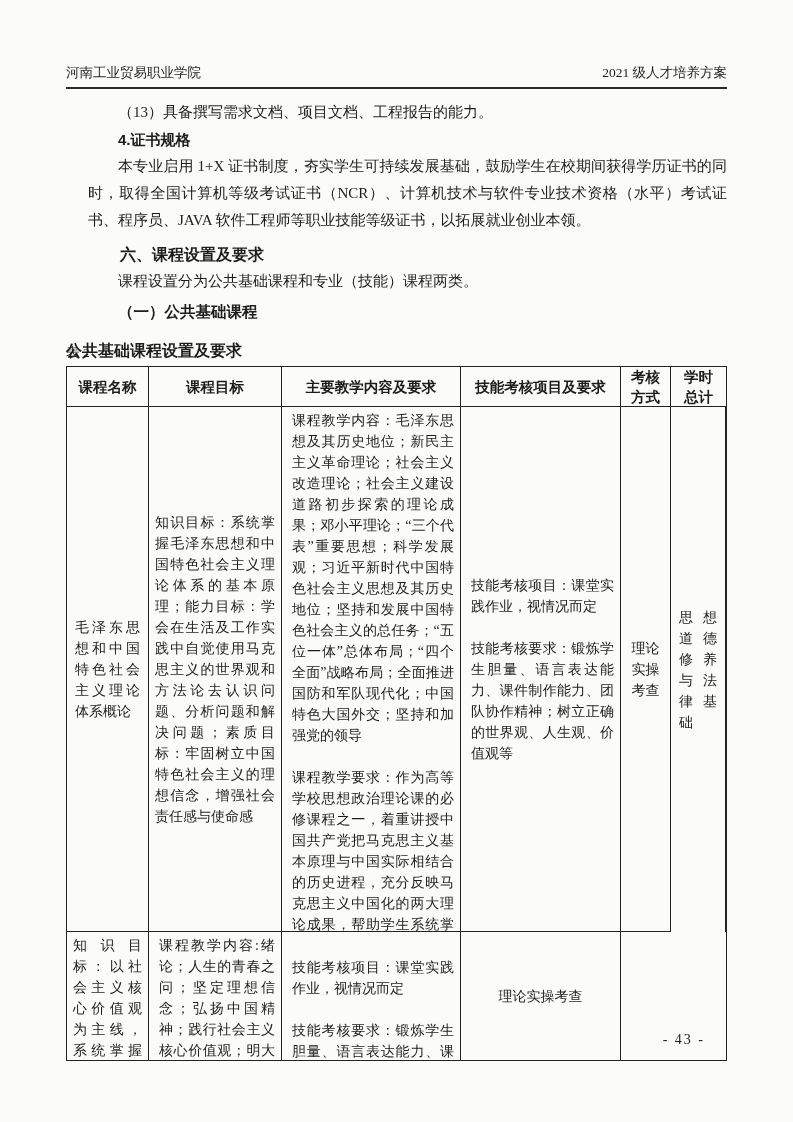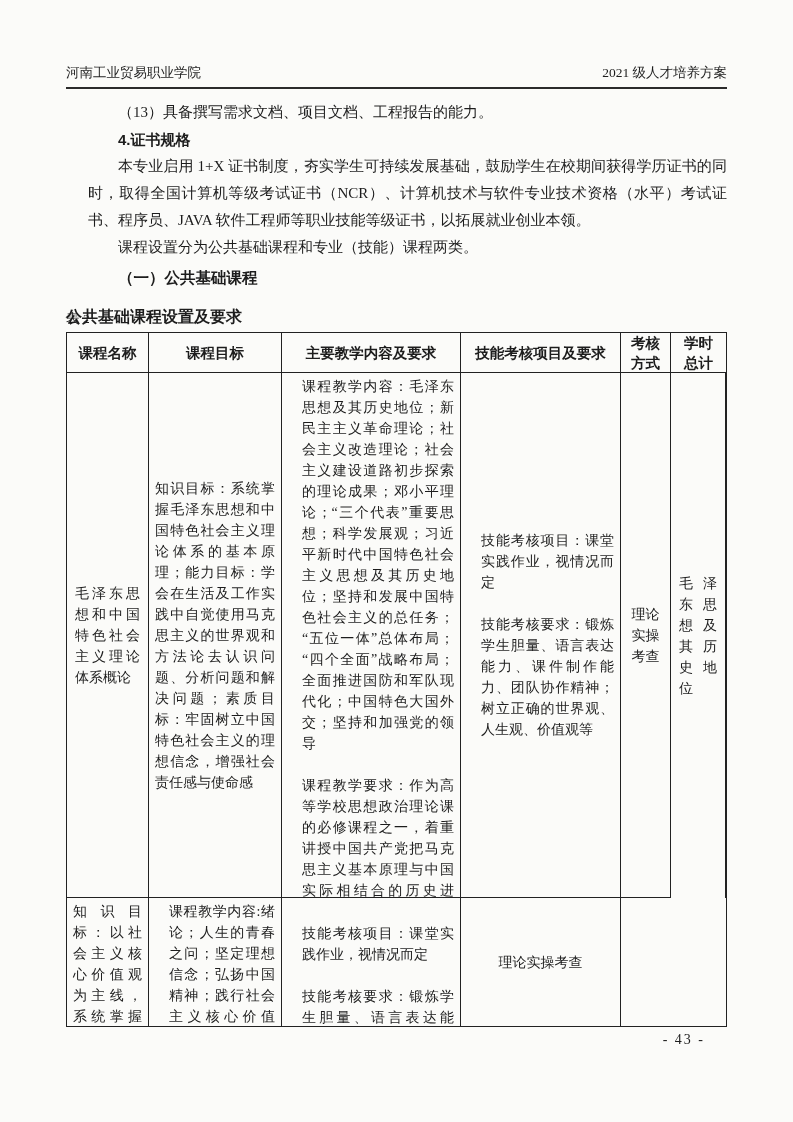--- a/index.html
+++ b/index.html
@@ -84,21 +84,21 @@
     display:flex;align-items:center;justify-content:center;
     text-align:center;
     font-size:14.5px;
     line-height:20px;
     padding:2px 10px;
   }
   .cell.vmid{display:flex;align-items:center;}
   .cell.vmid > .jwrap{width:100%;}
   .cell.cmid{display:flex;align-items:center;justify-content:center;text-align:center;}
   .cell.namecol{padding:3px 8px;}
-  .cell p{margin:0 0 21px 14px;}
+  .cell p{margin:0 0 21px 4px;}
   .cell p:last-child{margin-bottom:0;}
   .cell .pad-top{padding-top:22px;}
   
   .page-number{
     position:absolute;
     top:1032px;
     right:88px;
     font-size:14px;
     letter-spacing:2px;
   }
@@ -110,20 +110,21 @@
 
   <div class="running-header">
     <span>河南工业贸易职业学院</span>
     <span>2021 级人才培养方案</span>
   </div>
 
   <div class="bodytext">
     <p class="indent">（13）具备撰写需求文档、项目文档、工程报告的能力。</p>
     <p class="h-sans h-cert">4.证书规格</p>
     <p class="indent">本专业启用 1+X 证书制度，夯实学生可持续发展基础，鼓励学生在校期间获得学历证书的同时，取得全国计算机等级考试证书（NCR）、计算机技术与软件专业技术资格（水平）考试证书、程序员、JAVA 软件工程师等职业技能等级证书，以拓展就业创业本领。</p>
+    <p class="h-sans h-sec">六、课程设置及要求</p>
     <p class="indent">课程设置分为公共基础课程和专业（技能）课程两类。</p>
     <p class="h-sans h-sub">（一）公共基础课程</p>
   </div>
 
   <div class="table-caption">
     <span class="table-label">表 2</span>
     <div class="table-title">公共基础课程设置及要求</div>
   </div>
 
   <div class="grid">
@@ -147,21 +148,21 @@
     </div>
     <div class="cell vmid">
       <div class="jwrap">
         <p>技能考核项目：课堂实践作业，视情况而定</p>
         <p>技能考核要求：锻炼学生胆量、语言表达能力、课件制作能力、团队协作精神；树立正确的世界观、人生观、价值观等</p>
       </div>
     </div>
     <div class="cell cmid">理论实操考查</div>
 
     <div class="cell vmid namecol last-row">
-      <span class="jwrap">毛泽东思想及其历史地位</span>
+      <span class="jwrap">思想道德修养与法律基础</span>
     </div>
     <div class="cell last-row">
       <span>知识目标：以社会主义核心价值观为主线，系统掌握关于人生观、道德观、法治观的基本理论体系；能力目标：提高大学生独立生</span>
     </div>
     <div class="cell last-row">
       <p>课程教学内容:绪论；人生的青春之问；坚定理想信念；弘扬中国精神；践行社会主义核心价值观；明大德守公德严私德；尊法学法守法用法</p>
     </div>
     <div class="cell last-row">
       <div class="pad-top">
         <p>技能考核项目：课堂实践作业，视情况而定</p>

